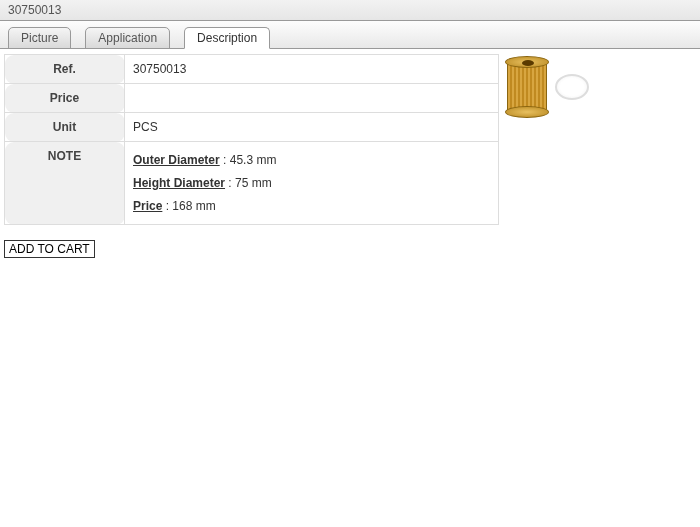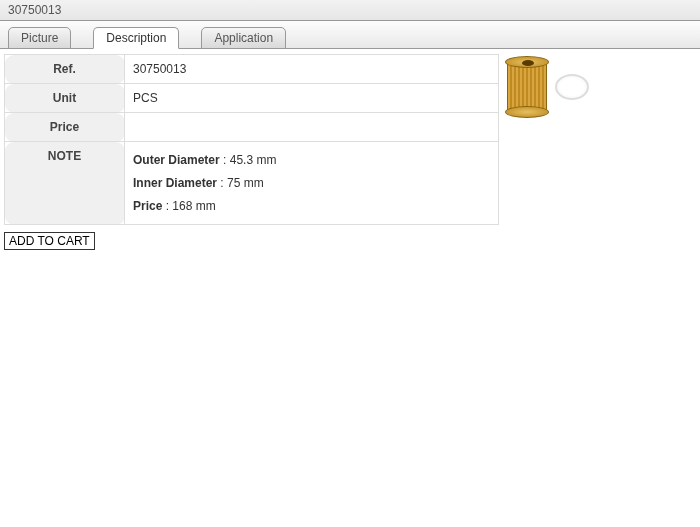--- a/index.html
+++ b/index.html
@@ -15,21 +15,21 @@
       border-bottom: 1px solid #999;
       padding: 3px 8px;
       font-size: 12px;
       color: #555;
     }
     .tabs-row {
       background: linear-gradient(to bottom, #fdfdfd 0%, #e8e8e8 100%);
       border-bottom: 1px solid #999;
       padding: 5px 8px 0 8px;
       display: flex;
-      gap: 22px;
+      gap: 14px;
     }
     .tab {
       border: 1px solid #999;
       border-top-left-radius: 5px;
       border-top-right-radius: 5px;
       padding: 3px 12px;
       background: linear-gradient(to bottom, #f5f5f5 0%, #d9d9d9 100%);
       color: #555;
       cursor: pointer;
       position: relative;
@@ -66,31 +66,31 @@
       font-weight: bold;
       color: #444;
       border-radius: 9px;
     }
     .spec-table td.value {
       background: #fff;
       color: #333;
     }
     .multi-line { line-height: 1.8; }
     .note-line { line-height: 1.9; }
-    .note-line b { font-weight: bold; }
+    .note-line b { font-weight: bold; text-decoration: underline; }
     .product-image {
       width: 100px;
       display: flex;
       flex-direction: row;
       align-items: center;
       gap: 6px;
       padding-top: 2px;
     }
     .cart-btn {
-      margin: 2px 4px;
+      margin: 10px 4px;
       border: 1px solid #333;
       background: #fff;
       padding: 1px 4px;
       font-size: 12px;
       font-family: inherit;
       cursor: pointer;
     }
     
     .filter-cyl {
       width: 44px;
@@ -134,48 +134,48 @@
 
 
 <div class="title-bar">
   <span>30750013</span>
 </div>
 
 <div class="tabs-row">
   <div class="tab">
     <span>Picture</span>
   </div>
+  <div class="tab">
+    <span>Application</span>
+  </div>
   <div class="tab active">
     <span>Description</span>
-  </div>
-  <div class="tab">
-    <span>Application</span>
   </div>
 </div>
 
 <div class="content-wrap">
   <table class="spec-table">
     <tbody>
         <tr>
       <td class="label">Ref.</td>
       <td class="value">30750013</td>
     </tr>
     <tr>
+      <td class="label">Price</td>
+      <td class="value"></td>
+    </tr>
+    <tr>
       <td class="label">Unit</td>
       <td class="value">PCS</td>
-    </tr>
-    <tr>
-      <td class="label">Price</td>
-      <td class="value"></td>
     </tr>
     <tr>
       <td class="label">NOTE</td>
       <td class="value note-line">
         <b>Outer Diameter</b><span> : 45.3 mm</span><br>
-        <b>Inner Diameter</b><span> : 75 mm</span><br>
+        <b>Height Diameter</b><span> : 75 mm</span><br>
         <b>Price</b><span> : 168 mm</span>
       </td>
     </tr>
   </tbody>
     </table>
 
   <div class="product-image">
     <div class="filter-cyl">
       <div class="filter-body"></div>
       <div class="filter-cap bot"></div>

